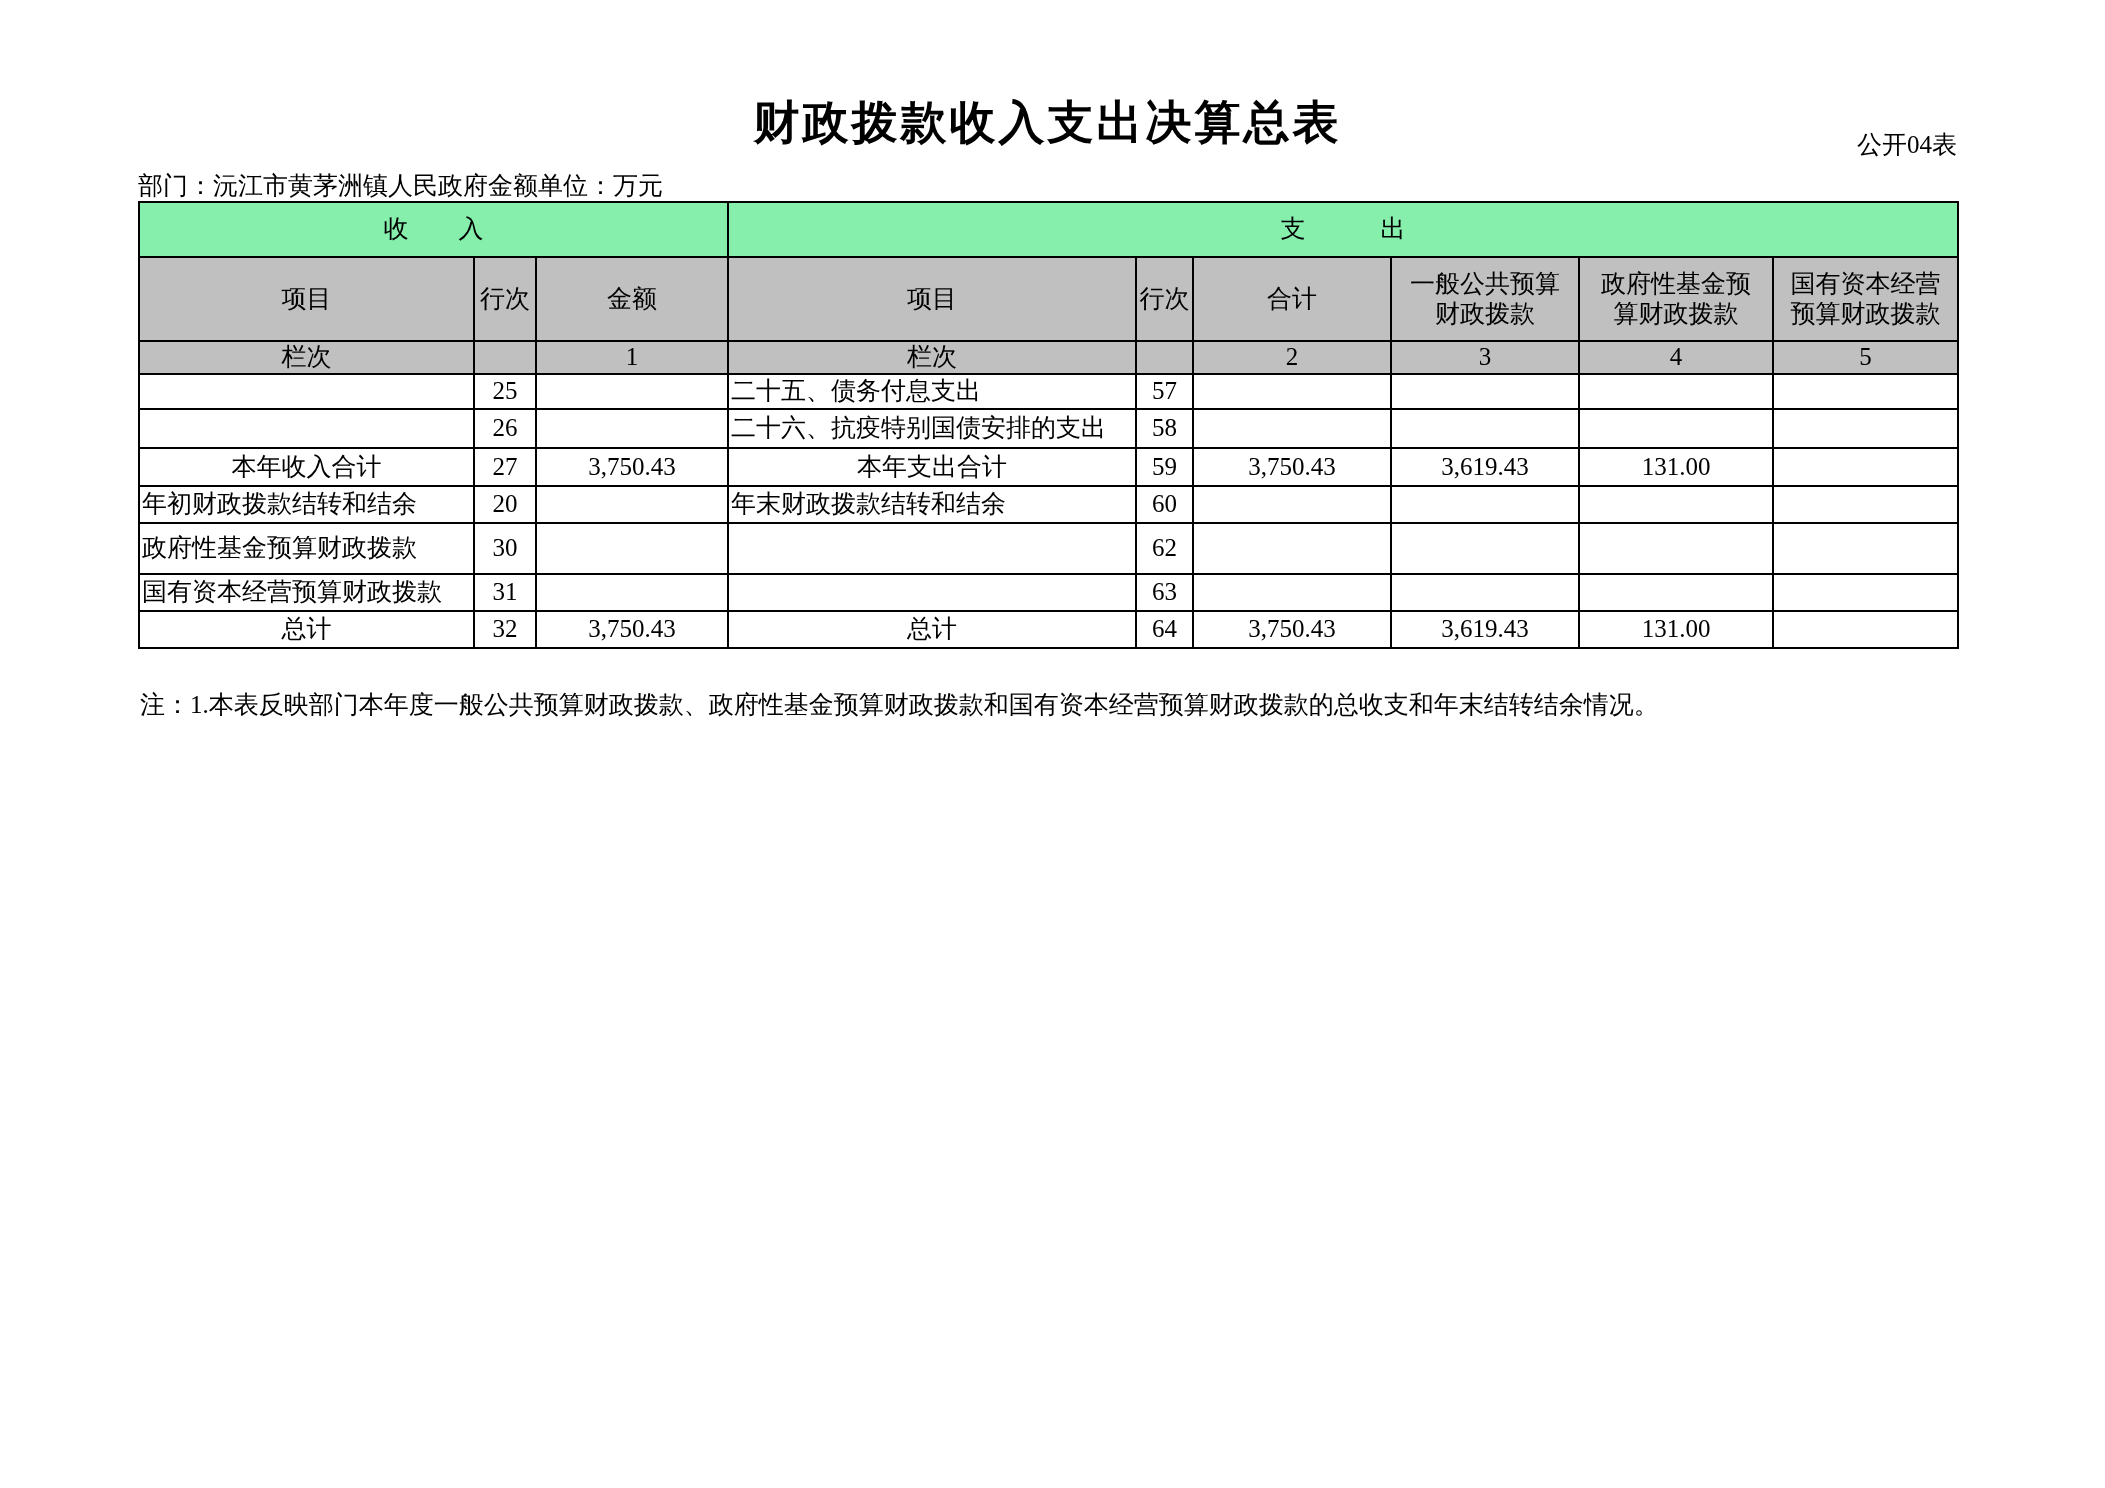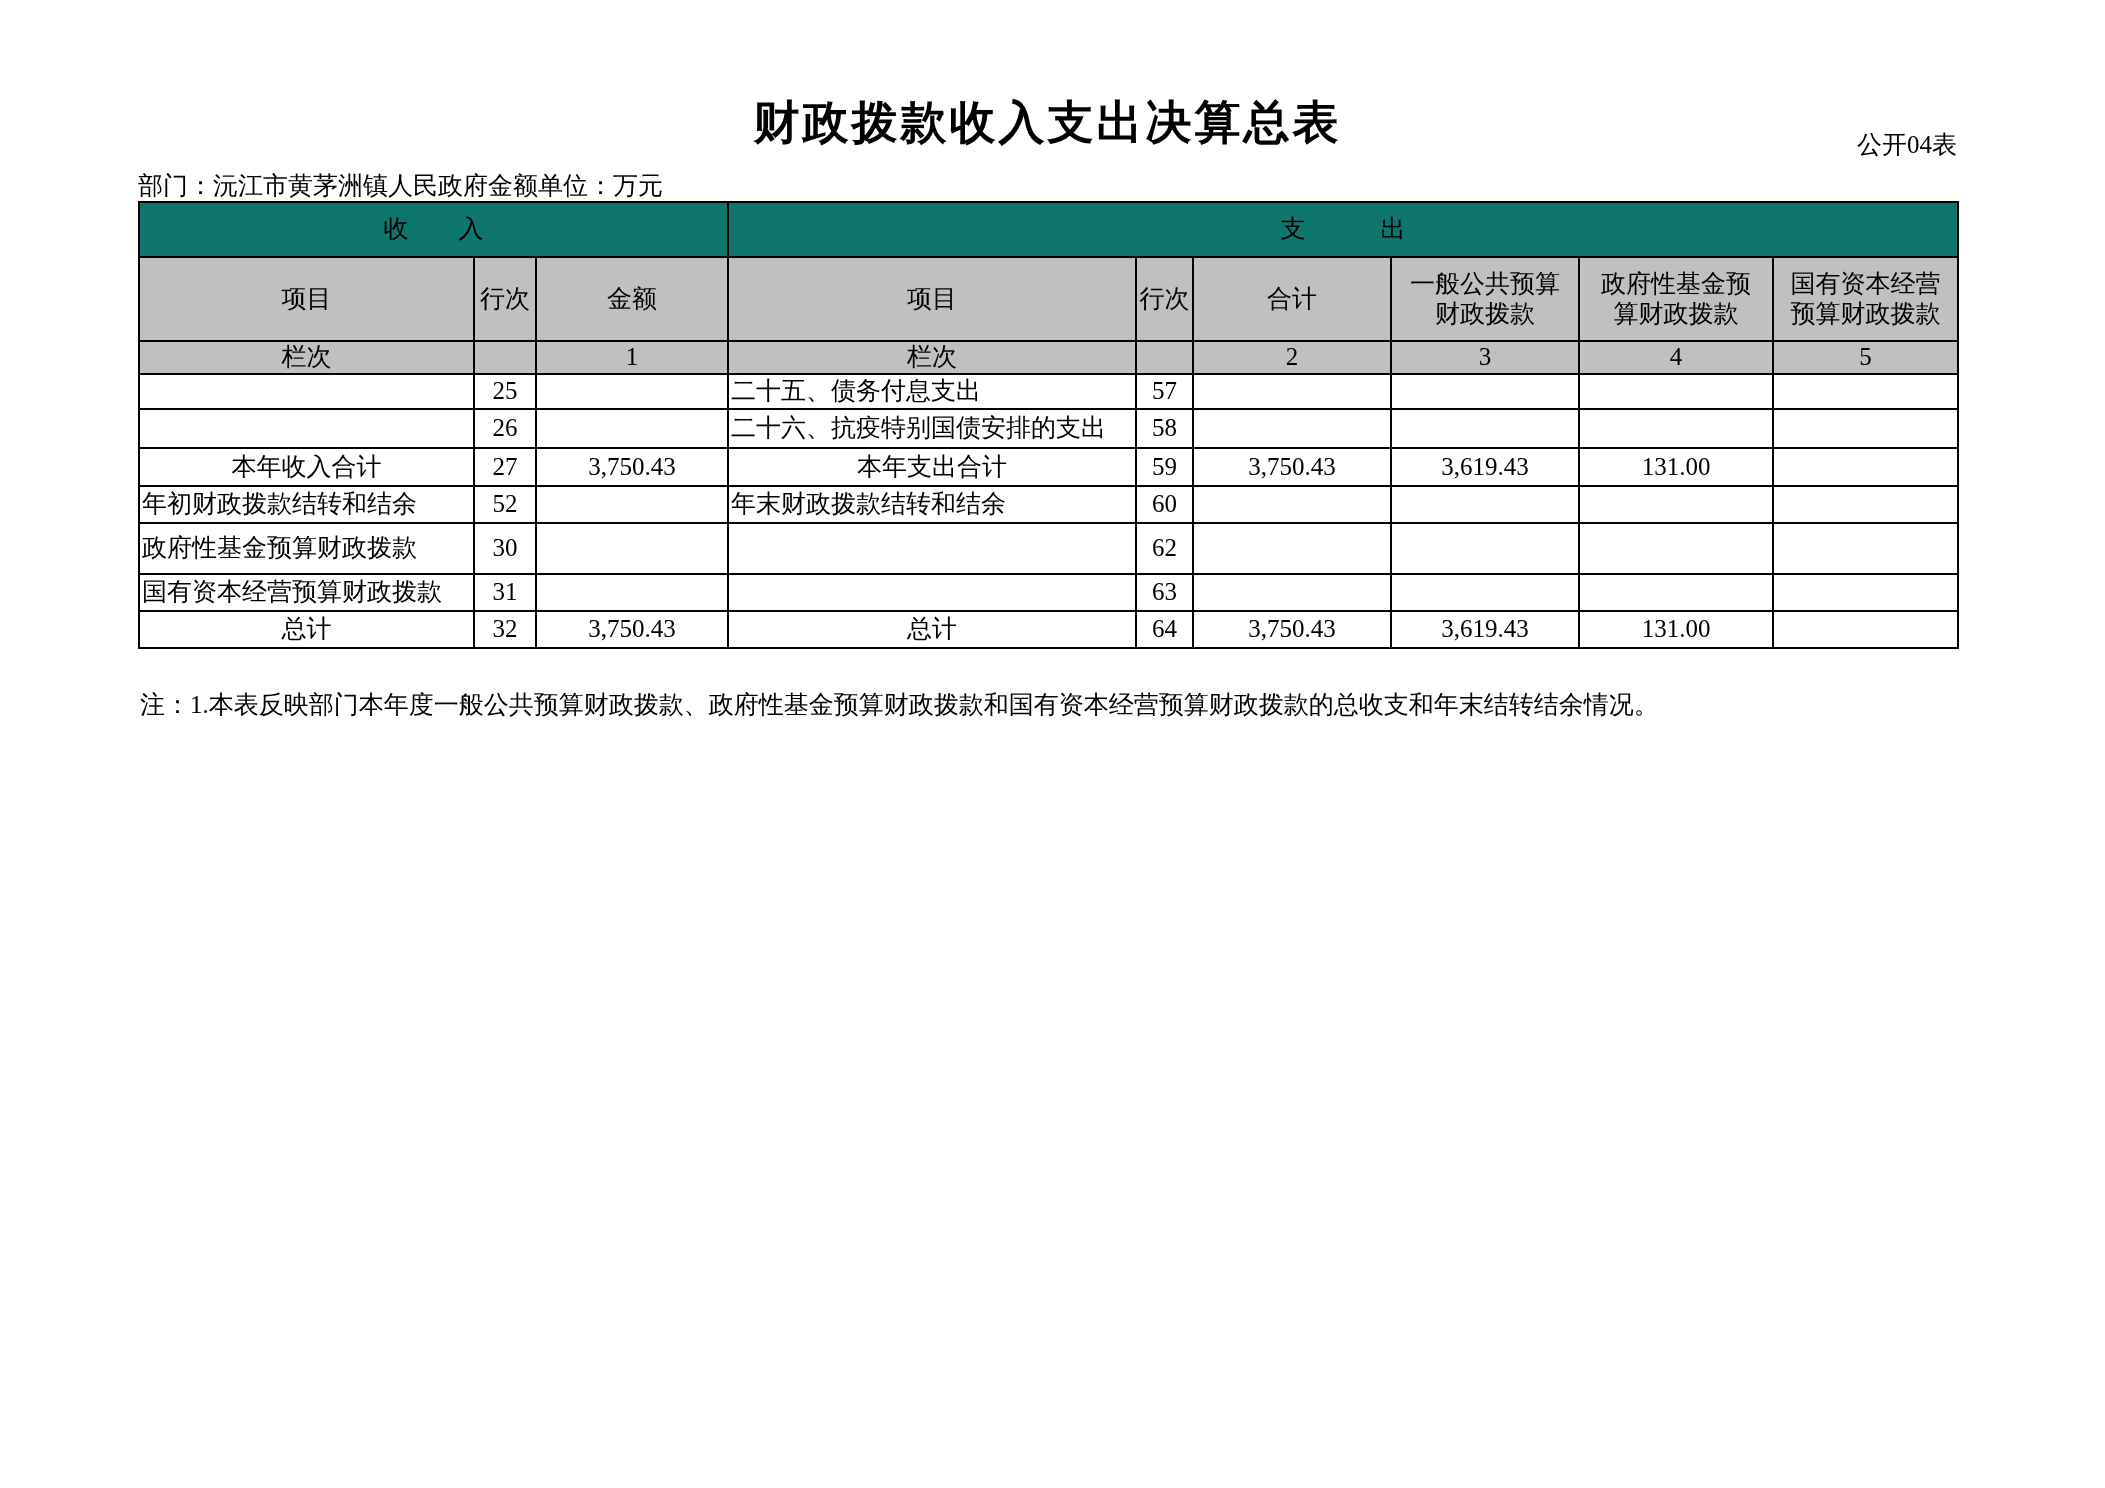--- a/index.html
+++ b/index.html
@@ -8,21 +8,21 @@
   .title{position:absolute;top:56px;left:138px;width:1819px;text-align:center;
          font-size:46px;font-weight:bold;letter-spacing:3px;margin-top:36px;}
   .form-code{position:absolute;top:128px;left:138px;width:1819px;text-align:right;font-size:25px;}
   .meta-row{position:absolute;top:169px;left:138px;width:1819px;display:flex;
             font-size:25px;}
   table.fiscal{position:absolute;top:201px;left:138px;width:1819px;border-collapse:collapse;
                table-layout:fixed;}
   table.fiscal td{border:2px solid #000;font-size:25px;line-height:1.22;padding:0 2px;
                   vertical-align:middle;overflow:hidden;}
   td.hdr{background:#c0c0c0;text-align:center;white-space:pre-line;}
-  td.sect{background:#0f766e;text-align:center;font-size:27px;}
+  td.sect{background:#86efac;text-align:center;font-size:27px;}
   td.c{text-align:center;margin-left:16px;}
   td.l{text-align:left;}
   td.r{text-align:center;padding-right:2px;}
   .notes{position:absolute;top:686px;left:140px;width:1900px;font-size:25px;line-height:37px;}
   .notes .n2{padding-left:50px;}
 </style>
 </head>
 <body>
 
 <div class="page">
@@ -112,21 +112,21 @@
       <td class="c">本年支出合计</td>
       <td class="c">59</td>
       <td class="r">3,750.43</td>
       <td class="r">3,619.43</td>
       <td class="r">131.00</td>
       <td class="r"></td>
     </tr>
 
     <tr style="height:37px">
       <td class="l">年初财政拨款结转和结余</td>
-      <td class="c">52</td>
+      <td class="c">20</td>
       <td class="r"></td>
       <td class="l">年末财政拨款结转和结余</td>
       <td class="c">60</td>
       <td class="r"></td>
       <td class="r"></td>
       <td class="r"></td>
       <td class="r"></td>
     </tr>
 
 

